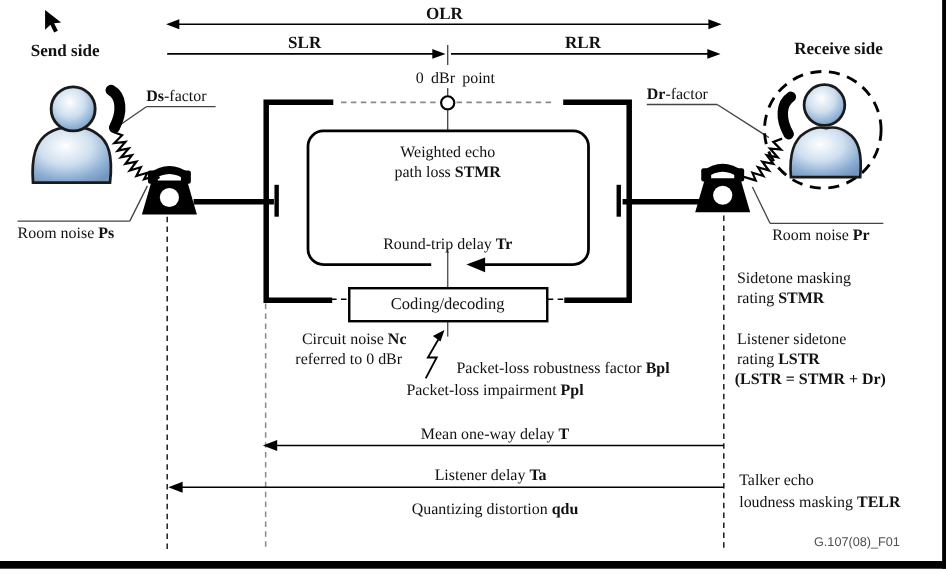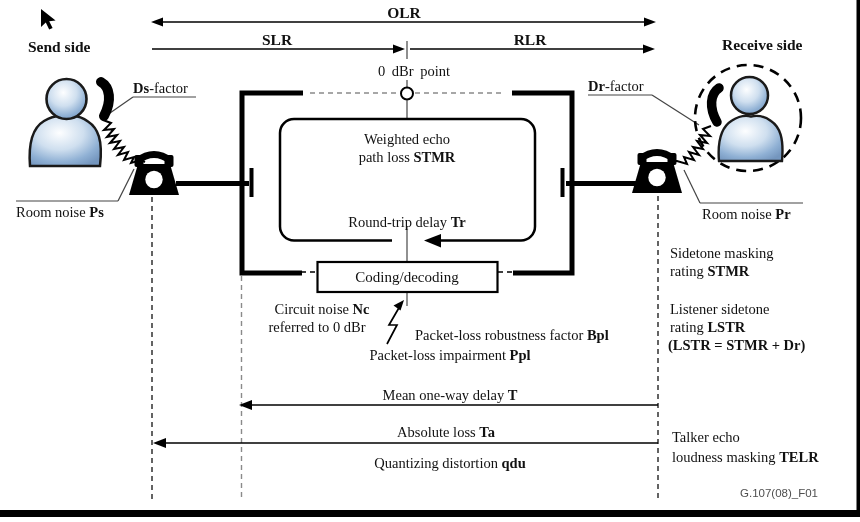--- a/index.html
+++ b/index.html
@@ -170,21 +170,21 @@
 <div class="lbl c" style="left:450px;top:347px"><span>Packet-loss impairment </span><b>Ppl</b></div>
 
 <div class="lbl" style="left:670px;top:245px">Sidetone masking</div>
 <div class="lbl" style="left:670px;top:263px"><span>rating </span><b>STMR</b></div>
 
 <div class="lbl" style="left:670px;top:301px">Listener sidetone</div>
 <div class="lbl" style="left:670px;top:319px"><span>rating </span><b>LSTR</b></div>
 <div class="lbl" style="left:668px;top:337px;font-weight:bold">(LSTR = STMR + Dr)</div>
 
 <div class="lbl c" style="left:450px;top:387px"><span>Mean one-way delay </span><b>T</b></div>
-<div class="lbl c" style="left:446px;top:424px"><span>Absolute loss </span><b>Ta</b></div>
+<div class="lbl c" style="left:446px;top:424px"><span>Listener delay </span><b>Ta</b></div>
 <div class="lbl c" style="left:450px;top:455px"><span>Quantizing distortion </span><b>qdu</b></div>
 
 <div class="lbl" style="left:672px;top:429px">Talker echo</div>
 <div class="lbl" style="left:672px;top:449px"><span>loudness masking </span><b>TELR</b></div>
 
 <div class="lbl figid" style="left:740px;top:488px">G.107(08)_F01</div>
 
 </div>
 
 </body></html>

